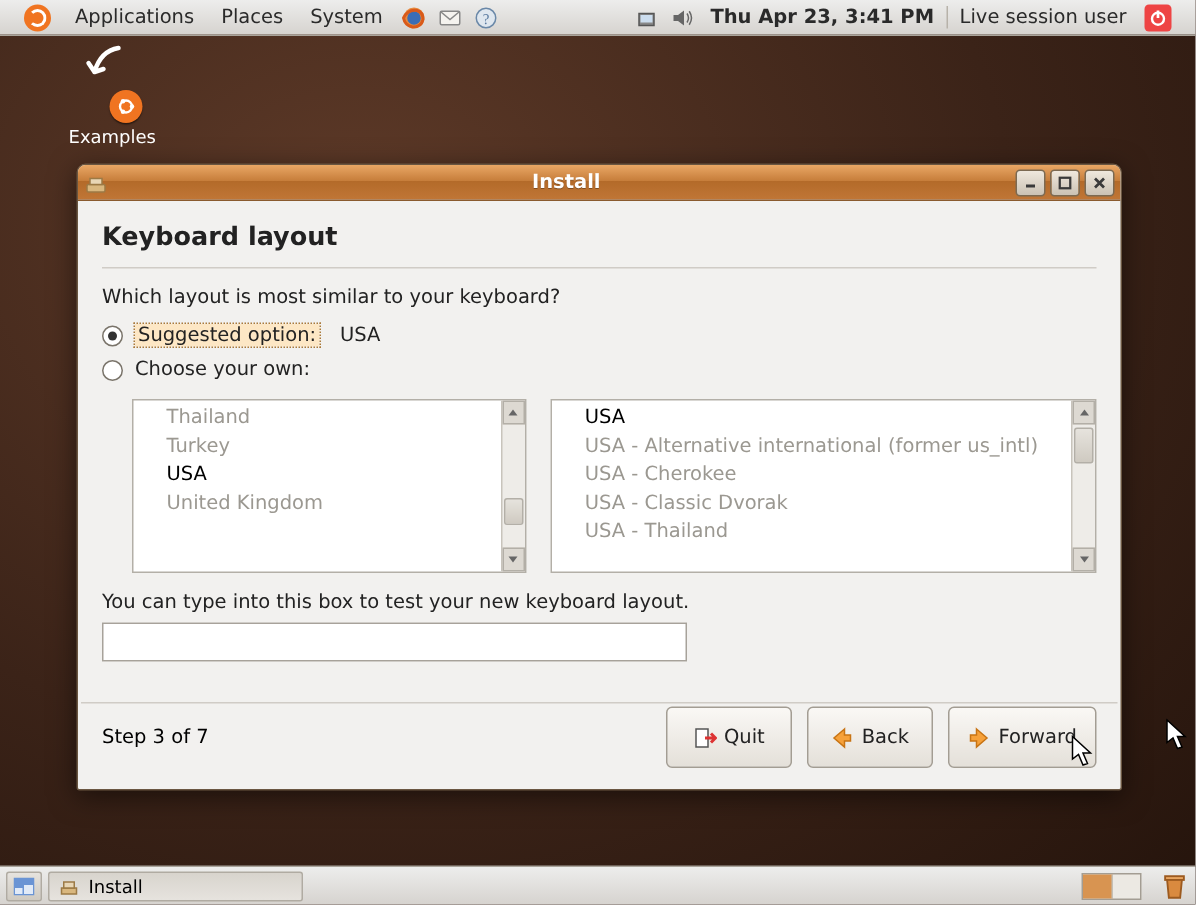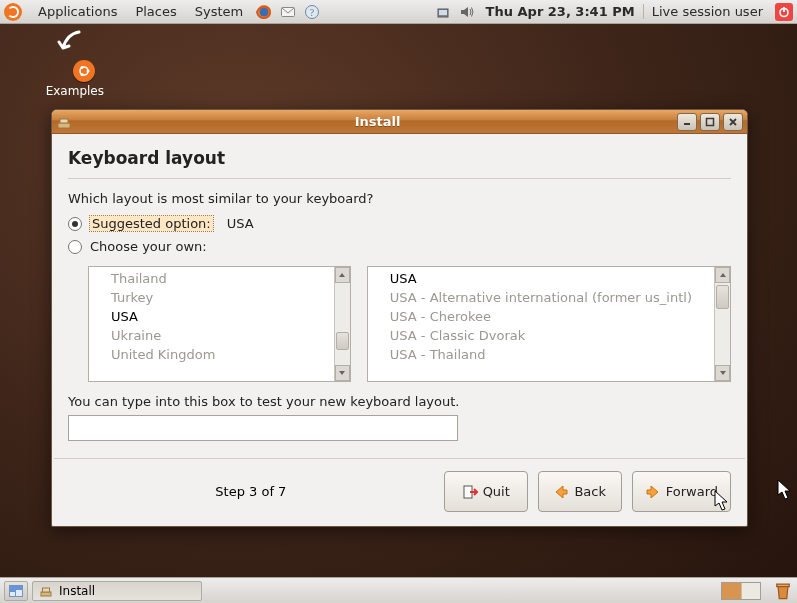--- a/index.html
+++ b/index.html
@@ -11,21 +11,21 @@
     overflow: hidden;
     position: relative;
     color: #000;
   }
   
   .top-panel {
     position: absolute; top: 0; left: 0; right: 0; height: 24px;
     background: linear-gradient(#ededec, #d6d3cf);
     border-bottom: 1px solid #a9a49b;
     display: flex; align-items: center; gap: 2px;
-    padding: 0 4px;
+    padding: 0 16px;
     font-size: 13px;
     color: #2a2a2a;
     text-align: center;
   }
   .ubuntu-logo {
     width: 18px; height: 18px; border-radius: 50%;
     background: #f07421;
     position: relative;
     margin-right: 6px;
   }
@@ -137,24 +137,23 @@
     border:1px solid #b3afa7; border-radius:2px;
   }
   .test-label { font-size:13px; margin-bottom: 6px; }
   .test-input {
     width: 390px; height: 26px;
     border:1px solid #a7a29a; background:#fff; padding:2px 4px;
     font-size:13px;
   }
   .footer {
     display:flex; align-items:center;
-    padding: 12px 14px 14px;
+    padding: 2px 14px 14px;
     border-top: 1px solid #d0ccc6;
     margin: 0 2px;
-    text-align: center;
   }
   .step-text { font-size:13px; flex:1; }
   .btn {
     height: 41px; min-width: 84px;
     padding: 0 12px;
     background: linear-gradient(#faf8f5,#e4e0d9);
     border: 1px solid #a39d93; border-radius: 4px;
     display:inline-flex; align-items:center; justify-content:center; gap:5px;
     font-size:13px; color:#222; cursor: default;
     margin-left: 10px;
@@ -304,21 +303,20 @@
       <span class="radio"></span>
       <span class="radio-label">Choose your own:</span>
     </div>
 
     <div class="lists-row">
       <div class="listbox">
         <div class="list-items" id="left-list">
             <div class="item">Thailand</div>
             <div class="item">Turkey</div>
             <div class="item active">USA</div>
-            <div class="item">Ukraine</div>
             <div class="item">United Kingdom</div>
           </div>
         <div class="scrollbar">
           <div class="arrow-btn">
               <svg width="8" height="8" viewBox="0 0 8 8">
                 <path d="M1 6 L4 2 L7 6 Z" fill="#666"></path>
               </svg>
             </div>
           <div class="track">
               <div class="thumb" style="top:60%; height:22%"></div>

